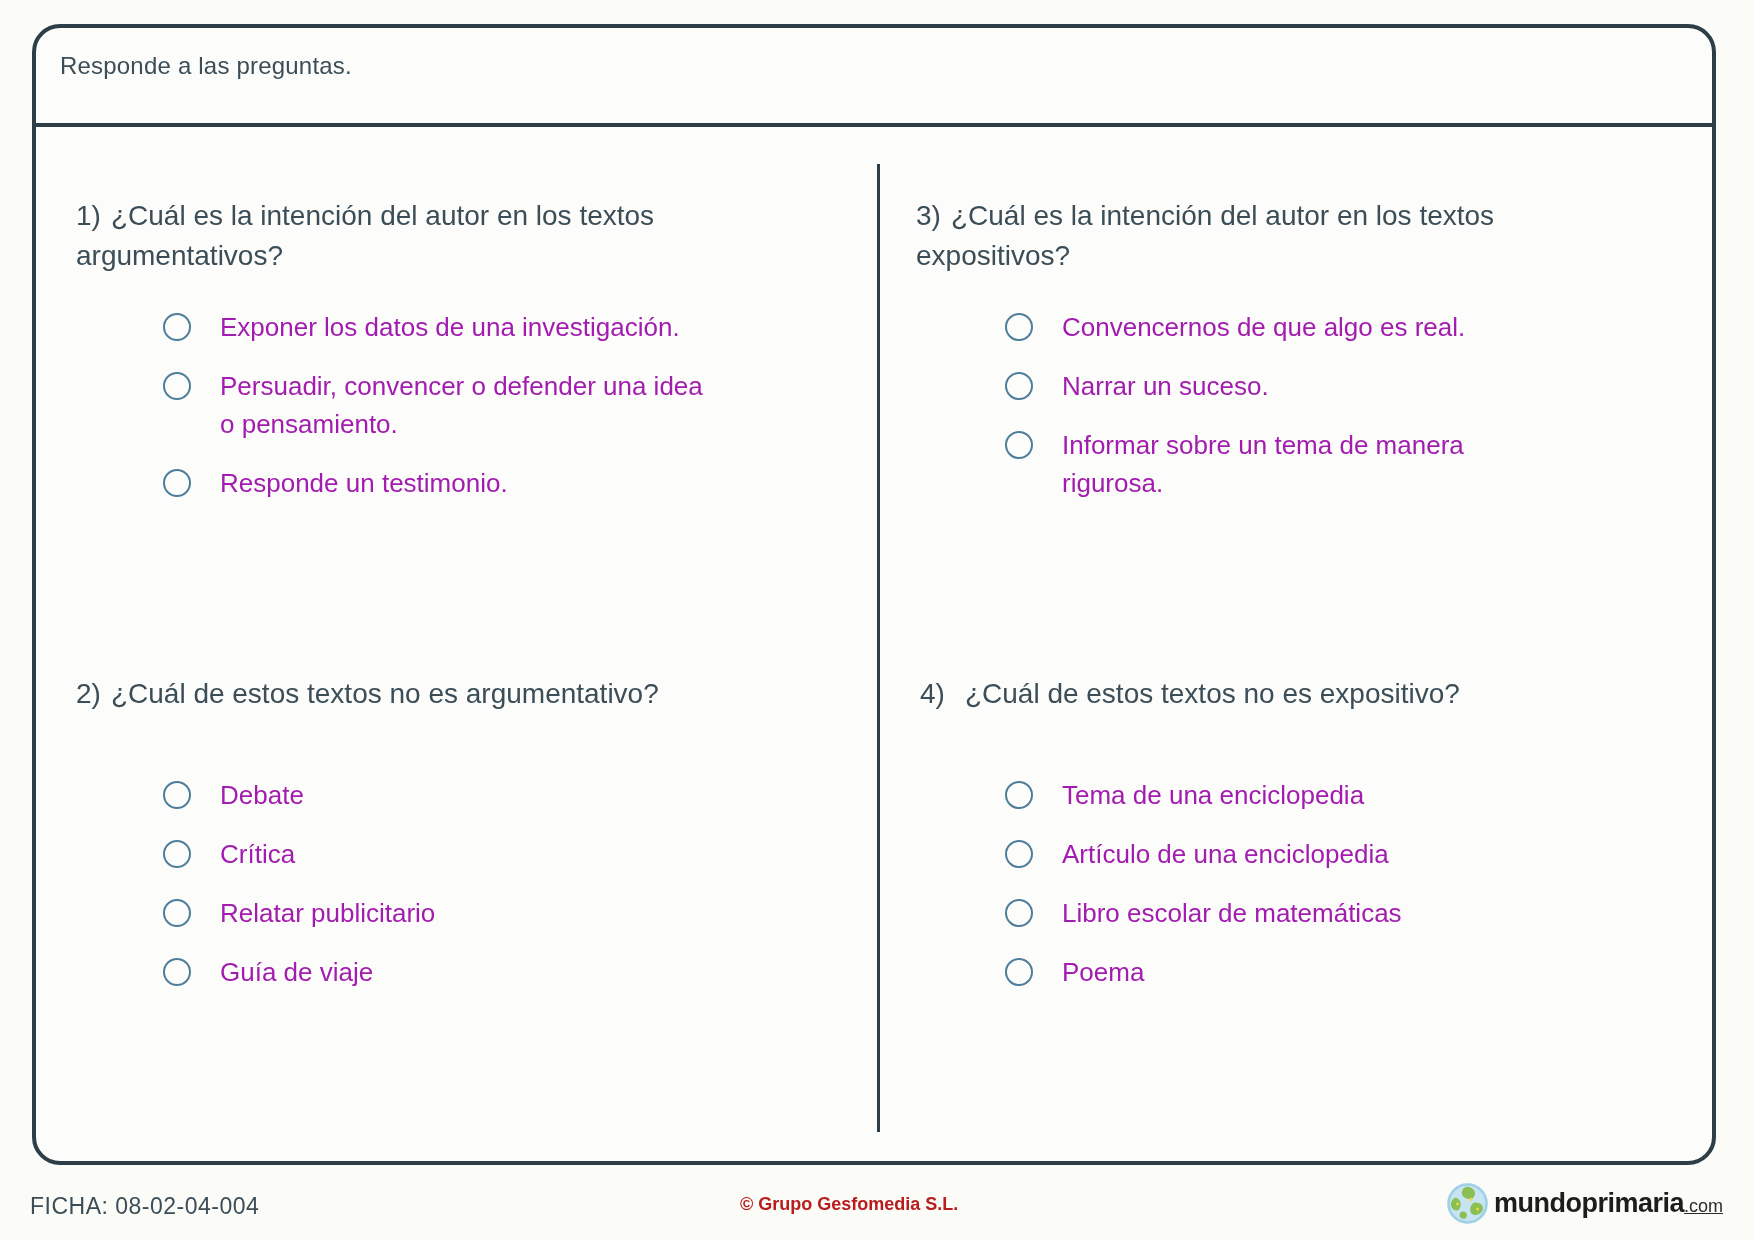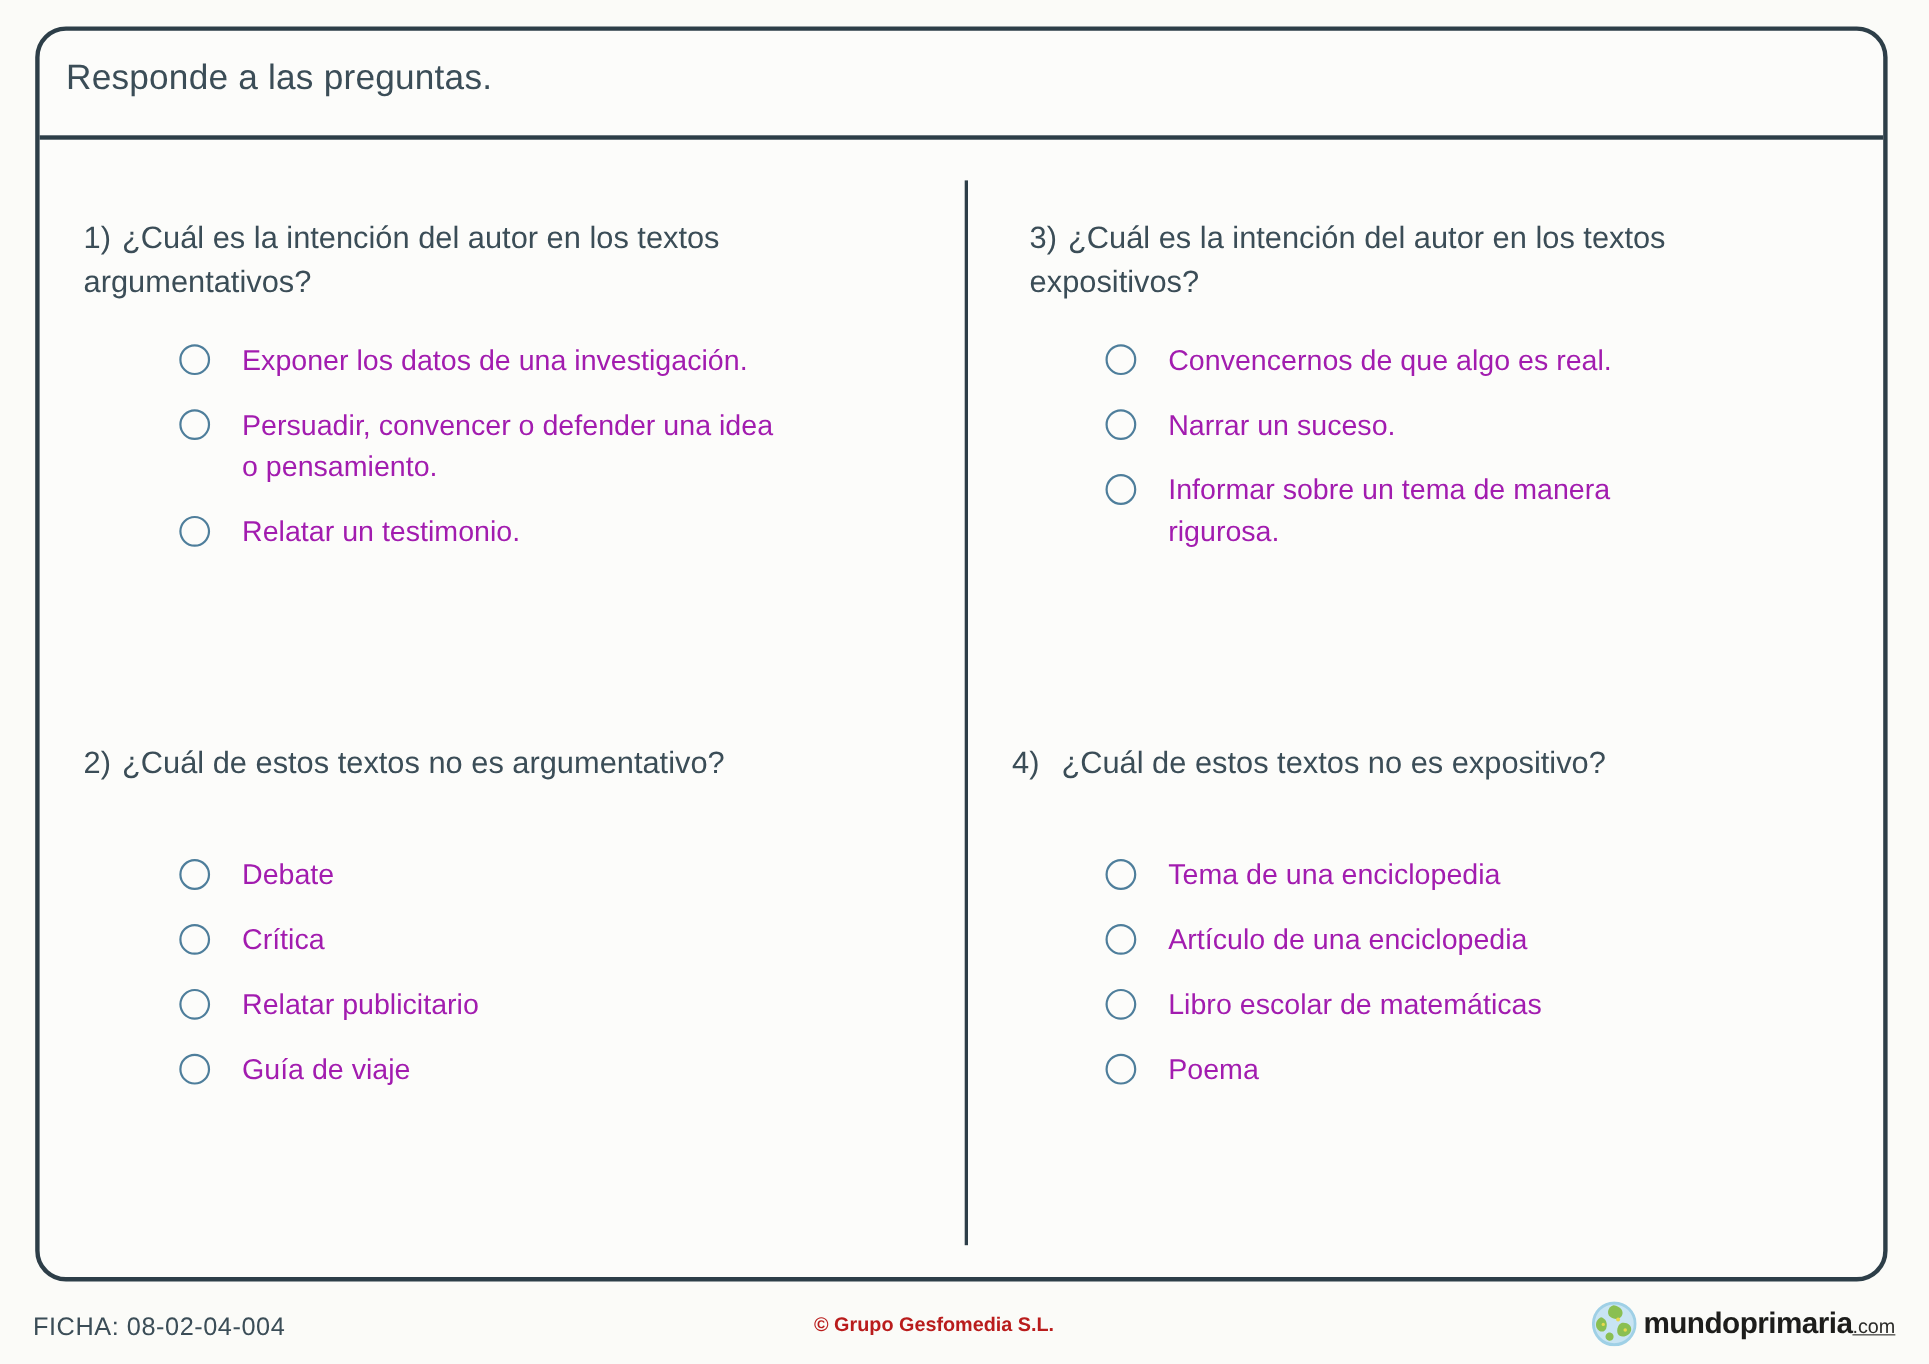--- a/index.html
+++ b/index.html
@@ -17,21 +17,21 @@
     position:absolute;left:32px;top:24px;width:1684px;height:1141px;
     border:4px solid #2d3e48;border-radius:28px;
     box-sizing:border-box;background:#fcfcfa;
   }
   .frame-header{
     height:99px;border-bottom:4px solid #2d3e48;
     display:flex;align-items:flex-start;
     padding:24px 0 0 24px;box-sizing:border-box;
   }
   .frame-title{
-    font-size:32px;color:#3b4d57;letter-spacing:0.2px;text-align:right;
+    font-size:24px;color:#3b4d57;letter-spacing:0.2px;text-align:right;
   }
   .col-divider{
     position:absolute;left:841px;top:136px;width:3px;height:968px;
     background:#2d3e48;
   }
 
   
   .q{position:absolute;color:#3b4d57;}
   .q-line{margin:0;font-size:28px;line-height:40px;}
   .q-num{display:inline-block;margin-right:10px;}
@@ -51,21 +51,21 @@
   .opt-label{
     margin-left:29px;
     font-size:26px;line-height:38px;color:#a21caf;
     white-space:pre-line;
   }
 
   .q1{left:76px;top:196px;width:720px;}
   .o1{left:163px;top:308px;width:620px;}
   .q2{left:76px;top:674px;width:720px;}
   .o2{left:163px;top:776px;width:620px;}
-  .q3{left:936px;top:196px;width:720px;}
+  .q3{left:916px;top:196px;width:720px;}
   .o3{left:1005px;top:308px;width:580px;}
   .q4{left:920px;top:674px;width:720px;}
   .o4{left:1005px;top:776px;width:580px;}
 
   
   .ficha{
     position:absolute;left:30px;top:1193px;
     font-size:23px;color:#3b4d57;letter-spacing:0.5px;
   }
   .copyright{
@@ -108,21 +108,21 @@
       <span class="radio"></span>
       <span class="opt-label">Exponer los datos de una investigación.</span>
     </li>
     <li class="opt">
       <span class="radio"></span>
       <span class="opt-label">Persuadir, convencer o defender una idea
 o pensamiento.</span>
     </li>
     <li class="opt">
       <span class="radio"></span>
-      <span class="opt-label">Relatar un testimonio.</span>
+      <span class="opt-label">Responde un testimonio.</span>
     </li>
   </ul>
 
   <section class="q q2">
     <p class="q-line">
       <span class="q-num">2)</span><span class="q-text">¿Cuál de estos textos no es argumentativo?</span>
     </p>
   </section>
   <ul class="opts o2">
     <li class="opt">

